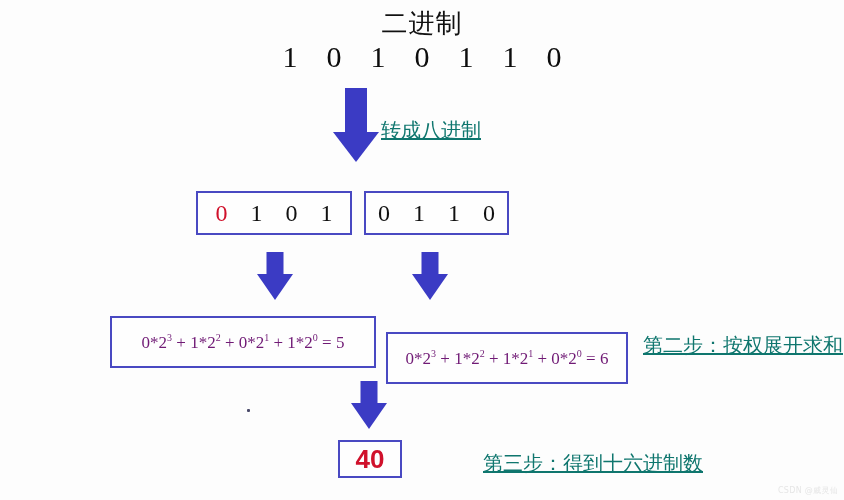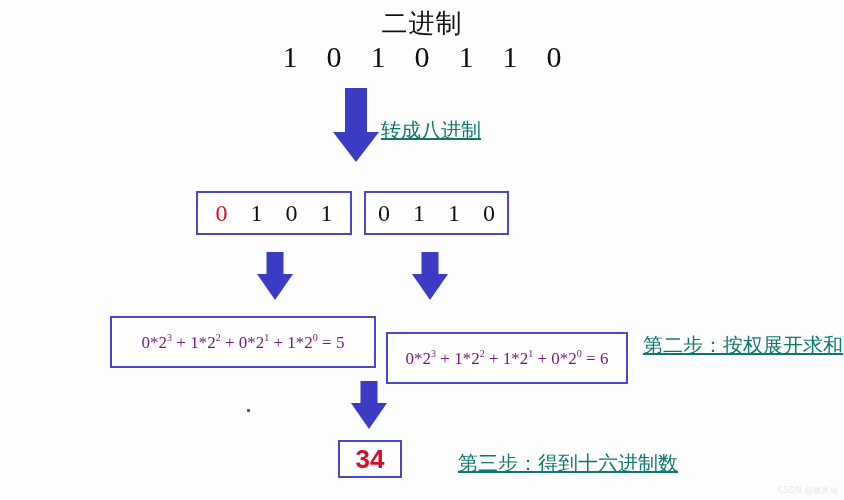--- a/index.html
+++ b/index.html
@@ -237,20 +237,20 @@
   <div class="note" style="left:643px; top:332px;">第二步：按权展开求和</div>
 
   <div class="speck" style="left:247px; top:409px;"></div>
 
   <div class="arrow mid" style="left:369px; top:381px;">
     <div class="shaft"></div>
     <div class="head"></div>
   </div>
 
   <div class="box" style="left:338px; top:440px; width:64px; height:38px;">
-    <div class="result">34</div>
-  </div>
-
-  <div class="note" style="left:458px; top:450px;">第三步：得到十六进制数</div>
+    <div class="result">40</div>
+  </div>
+
+  <div class="note" style="left:483px; top:450px;">第三步：得到十六进制数</div>
 
   <div class="watermark">CSDN @威灵仙</div>
 
 </div>
 
 </body></html>

